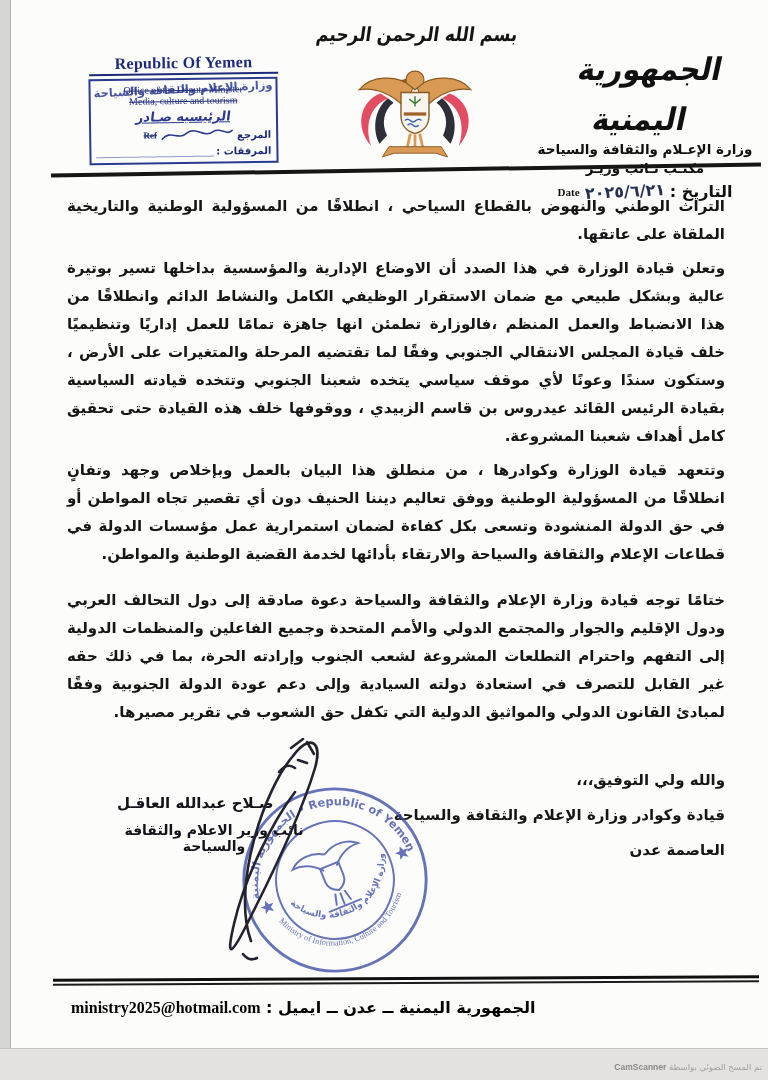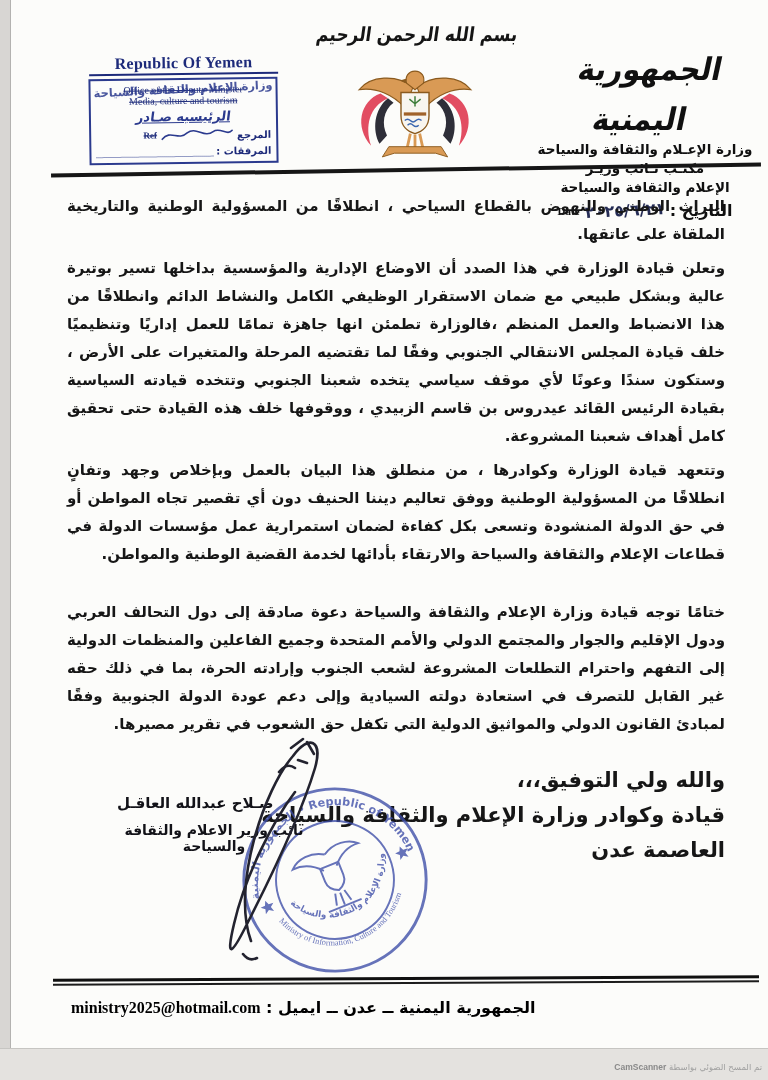--- a/index.html
+++ b/index.html
@@ -36,24 +36,24 @@
   .hdr-date .lbl{font-size:16px;font-weight:bold}
   .hdr-date .value{font-size:16px;font-weight:bold;color:#252c55;transform:rotate(-3deg);letter-spacing:1px}
   .hdr-date .en{font-family:"Liberation Serif",serif;font-size:11px;font-weight:bold}
 
   .main-rule{position:absolute;left:40px;top:168px;width:710px;height:4px;background:#161616;transform:rotate(-.9deg)}
 
   
   .body-text{position:absolute;left:56px;top:192px;width:658px;direction:rtl;font-size:15px;font-weight:bold;
     color:#161616;text-align:justify;line-height:28px}
   .body-text p{margin-bottom:6px}
-  .body-text p.gap{margin-top:30px}
+  .body-text p.gap{margin-top:18px}
 
   
-  .closing{position:absolute;left:56px;top:763px;width:658px;direction:rtl;text-align:right;font-size:21px;
+  .closing{position:absolute;left:56px;top:763px;width:658px;direction:rtl;text-align:right;font-size:15px;
     font-weight:bold;color:#161616;line-height:35px;padding-left:4px}
   .closing div{padding-left:0}
 
   
   .sig-name{position:absolute;left:106px;top:794px;width:180px;text-align:left;font-size:15px;font-weight:bold;
     direction:rtl;color:#121218;letter-spacing:1px;z-index:3}
   .sig-title{position:absolute;left:84px;top:822px;width:238px;text-align:center;font-size:14px;font-weight:bold;
     direction:rtl;color:#121218;z-index:3}
   .round-stamp{position:absolute;left:226px;top:782px;width:196px;height:196px;opacity:.78;transform:rotate(-22deg);z-index:2}
   .signature-svg{position:absolute;left:162px;top:726px;width:195px;height:255px;z-index:4}
@@ -109,21 +109,20 @@
     <path d="M64,67 q3,-3 6,0 q3,3 6,0 q3,-3 6,0" stroke="#3a66b0" stroke-width="1.5" fill="none"></path>
     <path d="M67,72 q3,-3 6,0 q3,3 6,0" stroke="#3a66b0" stroke-width="1.5" fill="none"></path>
     <path d="M70,81 L66,99 M75,82 L75,101 M80,81 L84,99" stroke="#d99a55" stroke-width="3"></path>
     <path d="M47,95 L103,95 L110,106 L97,102 L53,102 L40,106 Z" fill="#d99a55" stroke="#8a5a1e" stroke-width="1"></path>
   </svg>
 
   <div class="hdr-right">
     <div class="hdr-country">الجمهورية اليمنية</div>
     <div class="hdr-line">وزارة الإعـلام والثقافة والسياحة</div>
     <div class="hdr-line">مكتـب نـائب وزيـر</div>
-    <div class="hdr-line">الإعلام والثقافة والسياحة</div>
     <div class="hdr-date">
       <span class="lbl">التاريخ :</span>
       <span class="value">٢٠٢٥/٦/٢١</span>
       <span class="en">Date</span>
     </div>
   </div>
 
   <div class="main-rule"></div>
 
   <div class="body-text">

